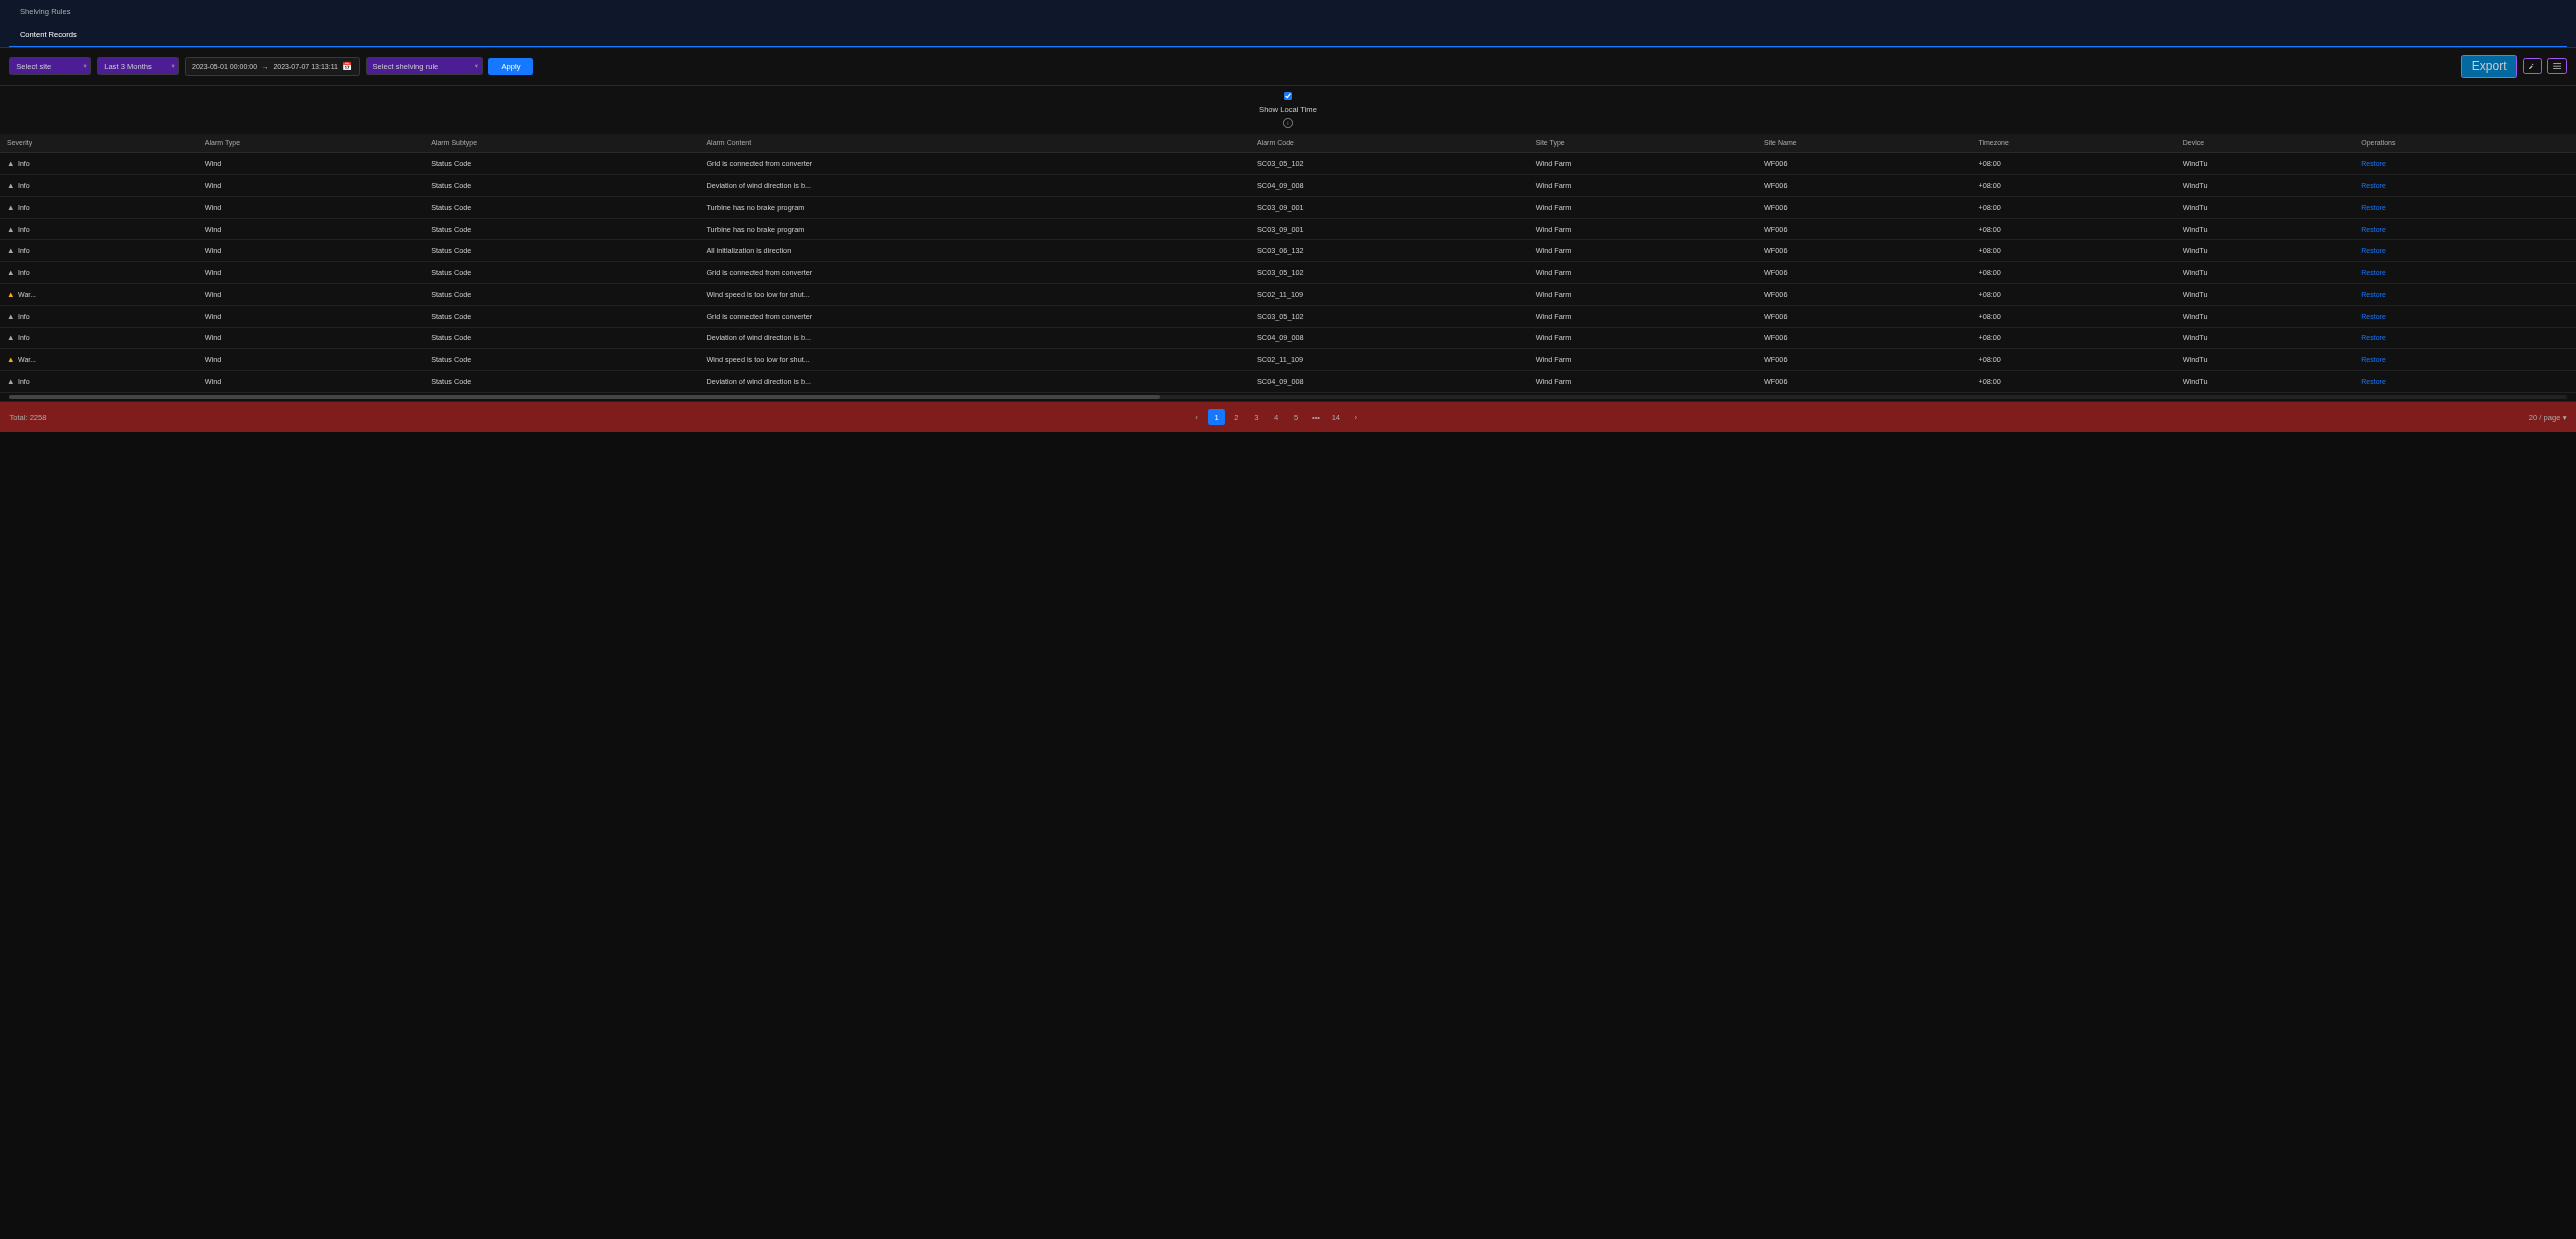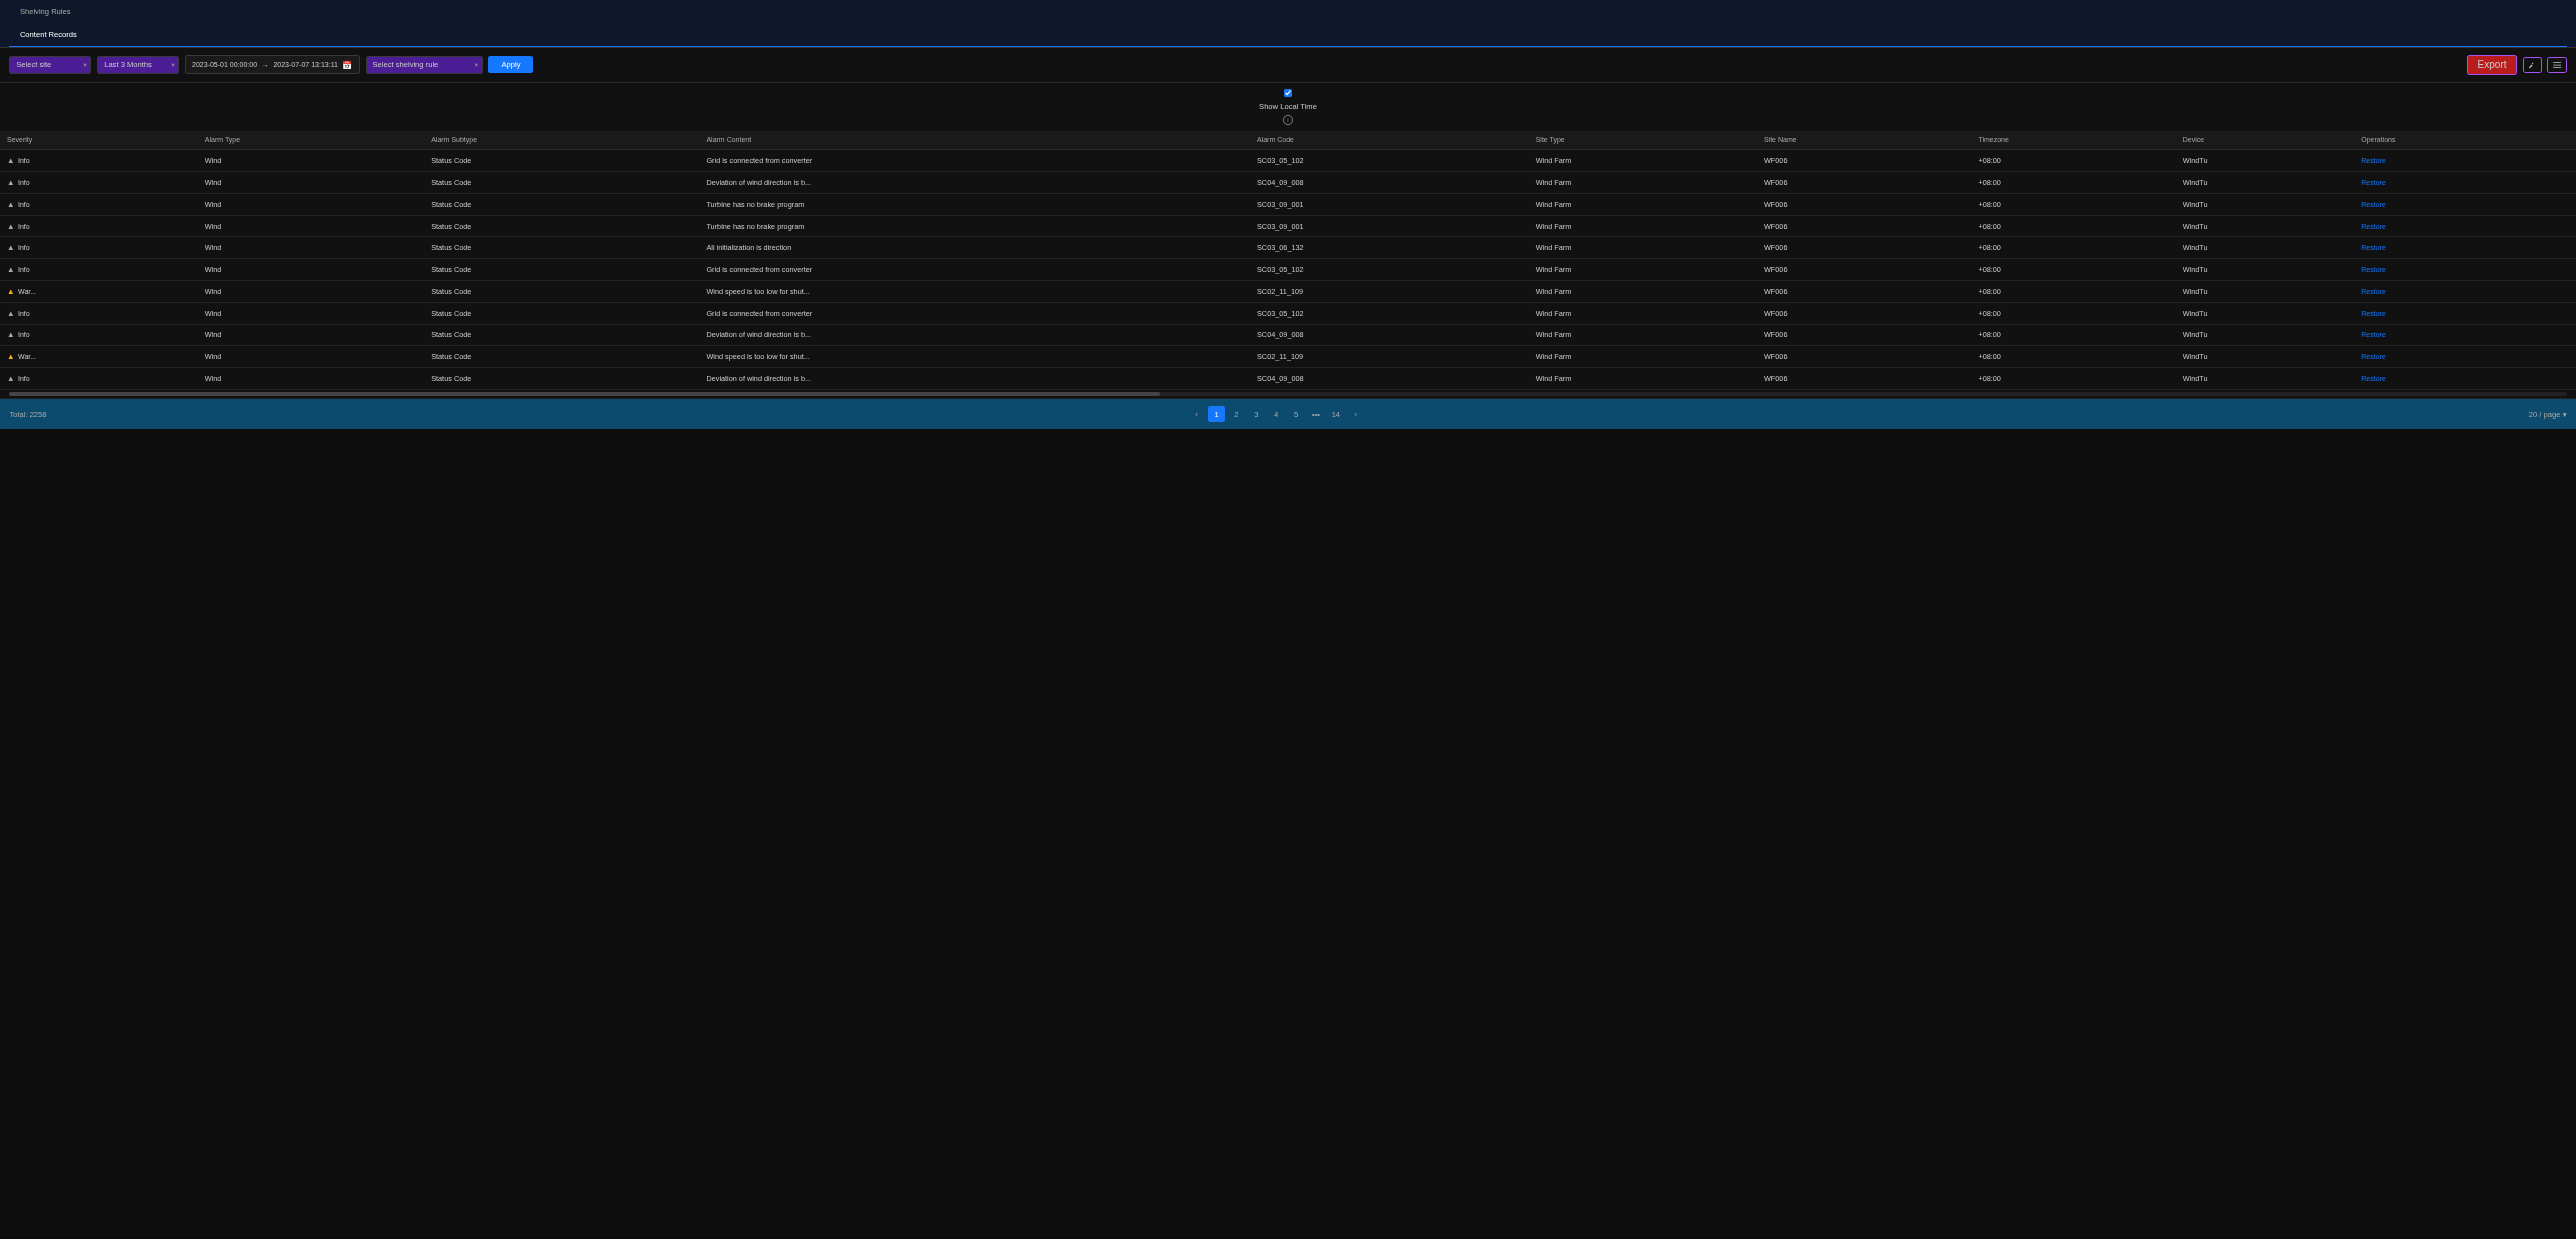--- a/index.html
+++ b/index.html
@@ -85,26 +85,26 @@
       color: #fff;
       border: none;
       border-radius: 2.3px;
       padding: 4.1px 13px;
       font-size: 7.6px;
       cursor: pointer;
       text-align: center;
     }
     .spacer { flex: 1; }
     .btn-export {
-      background: #b91c1c;
+      background: #0369a1;
       color: #ccc;
       border: 1.2px solid #a855f7;
       border-radius: 2.3px;
       padding: 3.5px 9.4px;
-      font-size: 10px;
+      font-size: 12px;
       cursor: pointer;
     }
     .icon-btn {
       background: #111;
       border: 1.2px solid #a855f7;
       border-radius: 2.3px;
       color: #ccc;
       padding: 2.9px 4.7px;
       cursor: pointer;
       font-size: 8.2px;
@@ -204,21 +204,21 @@
       background: #444;
       border-radius: 1.8px;
       margin-left: 0;
     }
     
     .pagination-bar {
       display: flex;
       align-items: center;
       justify-content: space-between;
       padding: 7px 9.4px;
-      background: #0c4a6e;
+      background: #7f1d1d;
       border-top: 0.6px solid #222;
     }
     .total-text {
       color: #aaa;
       font-size: 7.6px;
     }
     .pagination {
       display: flex;
       align-items: center;
       gap: 3.5px;

